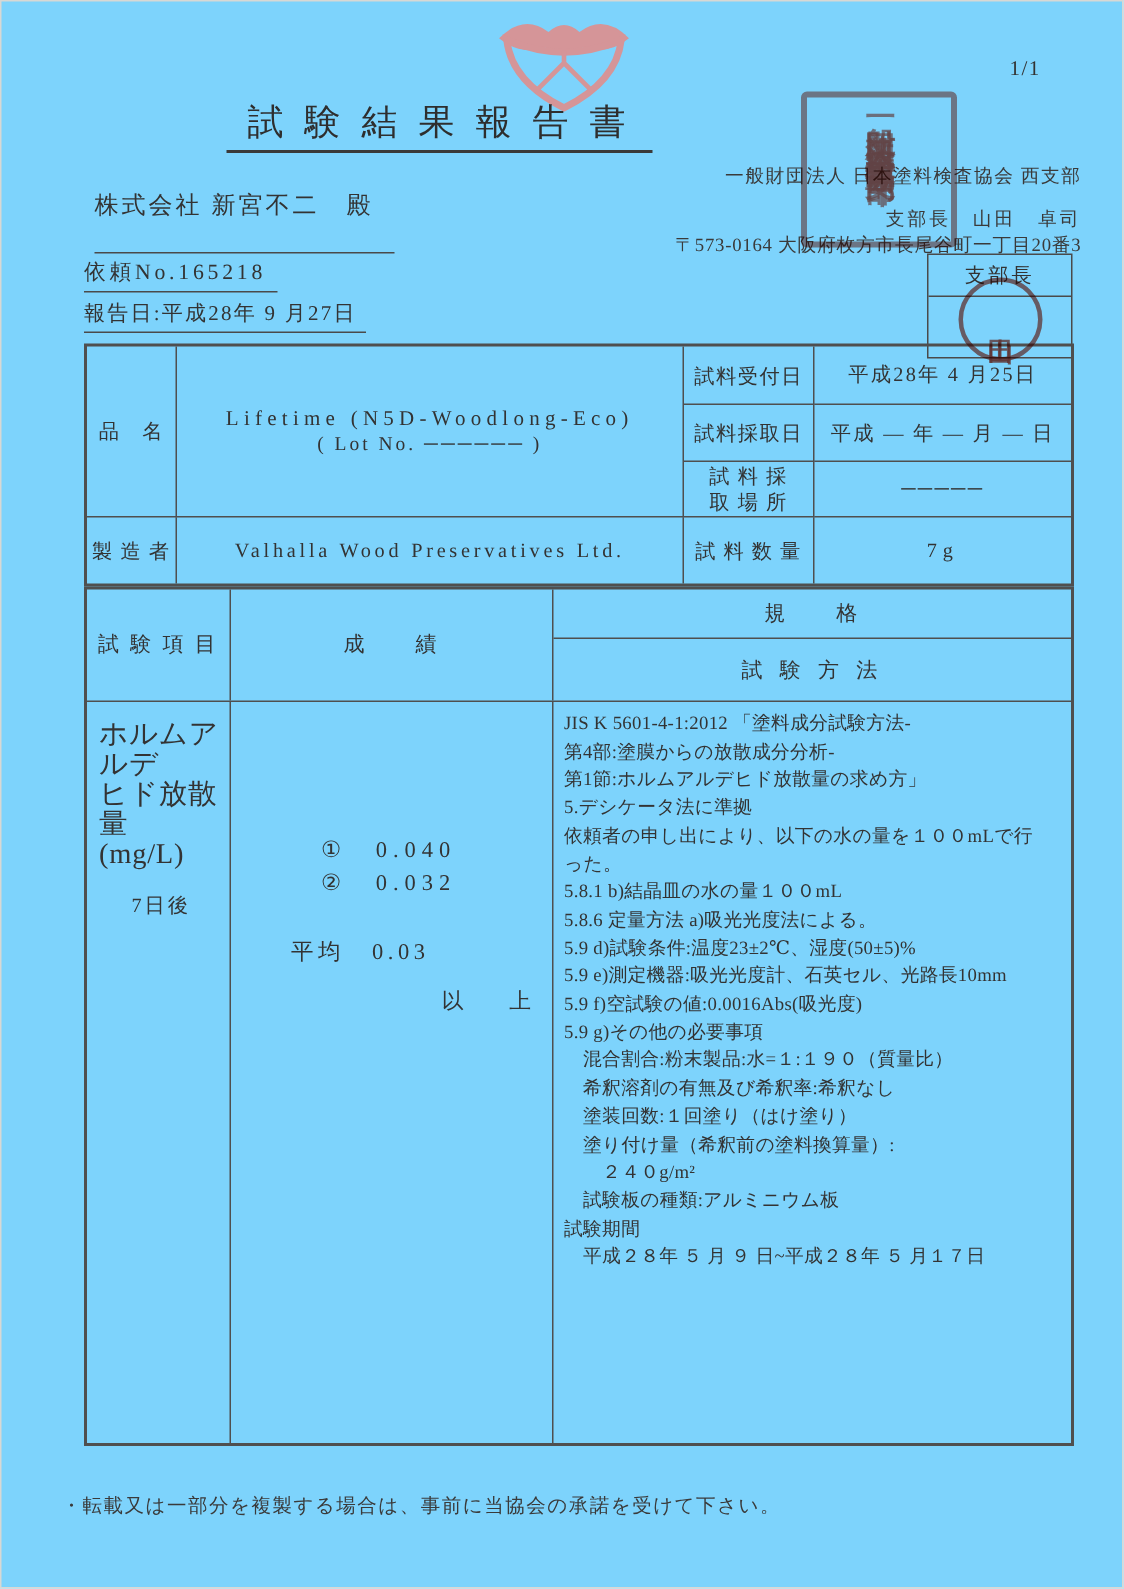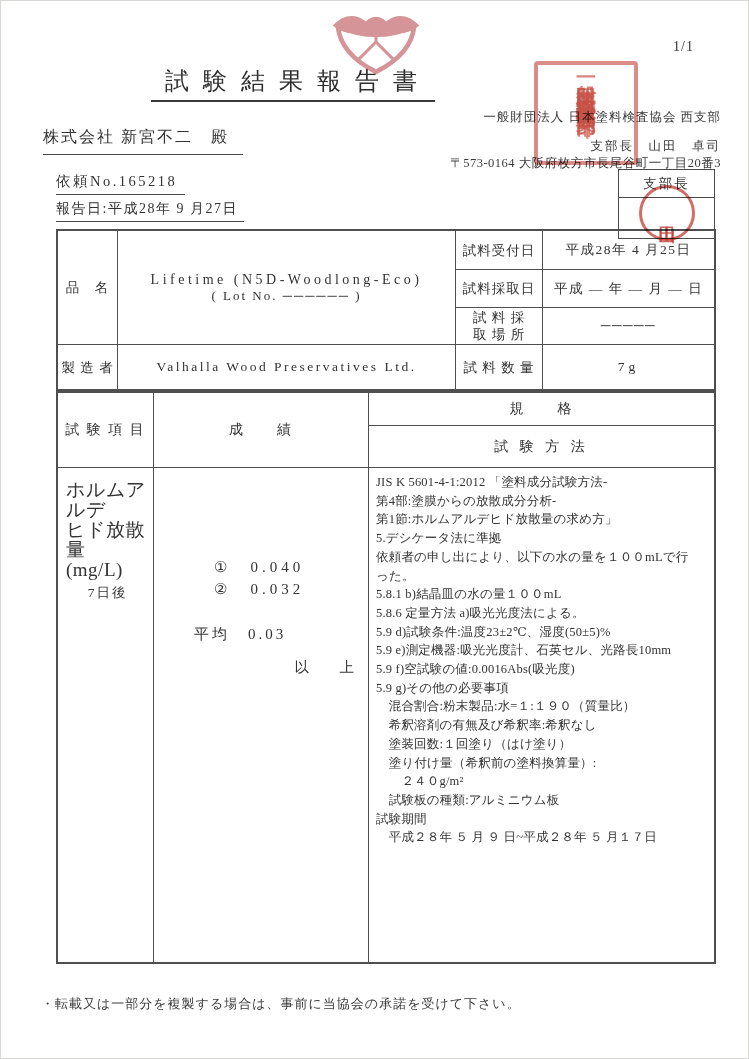--- a/index.html
+++ b/index.html
@@ -1,20 +1,20 @@
 <!DOCTYPE html>
 <html><head>
 <meta charset="utf-8">
 <style>
   html,body{margin:0;padding:0;background:#e8e8e6;}
   .page{
     position:relative;
     width:749px;height:1059px;
     margin:0 auto;
-    background:#ffffff;
+    background:#7dd3fc;
     border:1px solid #d8d8d4;
     box-sizing:border-box;
     font-family:"Liberation Serif","DejaVu Serif",serif;
     color:#333;
     overflow:hidden;
   }
   .abs{position:absolute;}
   
   .page-num{left:672px;top:38px;font-size:14px;letter-spacing:1px;}
   .logo{left:322px;top:8px;width:106px;height:66px;}
@@ -35,22 +35,22 @@
     display:flex;align-items:center;justify-content:center;
     mix-blend-mode:multiply;opacity:0.9;
   }
   .square-seal .seal-txt{
     writing-mode:vertical-rl;
     font-size:20px;line-height:1.15;font-weight:bold;
     color:rgba(192,62,50,0.7);
     height:92px;overflow:hidden;letter-spacing:2px;
   }
   .recipient{
-    left:42px;top:126px;font-size:16px;letter-spacing:2px;
-    border-bottom:1.5px solid #4a4a4a;padding:0 14px 6px 0;
+    left:62px;top:126px;font-size:16px;letter-spacing:2px;
+    border-bottom:1.5px solid #4a4a4a;padding:0 14px 20px 0;
   }
   .request-no{
     left:55px;top:171px;font-size:14.5px;letter-spacing:2.5px;
     border-bottom:1.5px solid #4a4a4a;padding:0 8px 3px 0;
   }
   .report-date{
     left:55px;top:199px;font-size:14px;letter-spacing:1.5px;
     border-bottom:1.5px solid #4a4a4a;padding:0 6px 3px 0;
   }
   .chief-box{left:617px;top:168px;width:97px;border:1.5px solid #4a4a4a;box-sizing:border-box;}
@@ -99,21 +99,21 @@
   .t2-brow{flex:1;}
   .c-item{width:96px;border-right:1.5px solid #4f4f4f;box-sizing:border-box;}
   .c-result{width:215px;border-right:1.5px solid #4f4f4f;box-sizing:border-box;}
   .c-method{flex:1;box-sizing:border-box;}
   .hcell{display:flex;align-items:center;justify-content:center;font-size:14px;letter-spacing:2px;}
   .c-method.hsplit{display:flex;flex-direction:column;}
   .c-method .spec{height:33px;border-bottom:1.5px solid #4f4f4f;display:flex;align-items:center;justify-content:center;font-size:14px;letter-spacing:2px;box-sizing:border-box;}
   .c-method .meth{flex:1;display:flex;align-items:center;justify-content:center;font-size:14px;letter-spacing:4px;}
   .item-body{padding:12px 4px 0 8px;}
   .item-name{font-size:19px;line-height:20px;white-space:pre-line;letter-spacing:0.5px;}
-  .item-cond{margin-top:4px;text-align:center;font-size:13.5px;letter-spacing:2px;}
+  .item-cond{margin-top:15px;text-align:center;font-size:13.5px;letter-spacing:2px;}
   .result-body{padding-top:88px;font-size:15px;}
   .result-line{margin-left:60px;letter-spacing:4px;line-height:22px;}
   .result-avg{margin-left:40px;margin-top:25px;letter-spacing:3px;}
   .end-mark{text-align:right;padding-right:6px;margin-top:14px;font-size:14.5px;letter-spacing:8px;}
   .method-body{padding:5px 6px 0 7px;font-size:12.5px;line-height:18.7px;letter-spacing:0.2px;}
   .method-body div{white-space:pre;}
   
   .footer-note{left:40px;top:994px;font-size:13px;letter-spacing:1px;color:#3a3a3a;}
 </style>
 </head>

